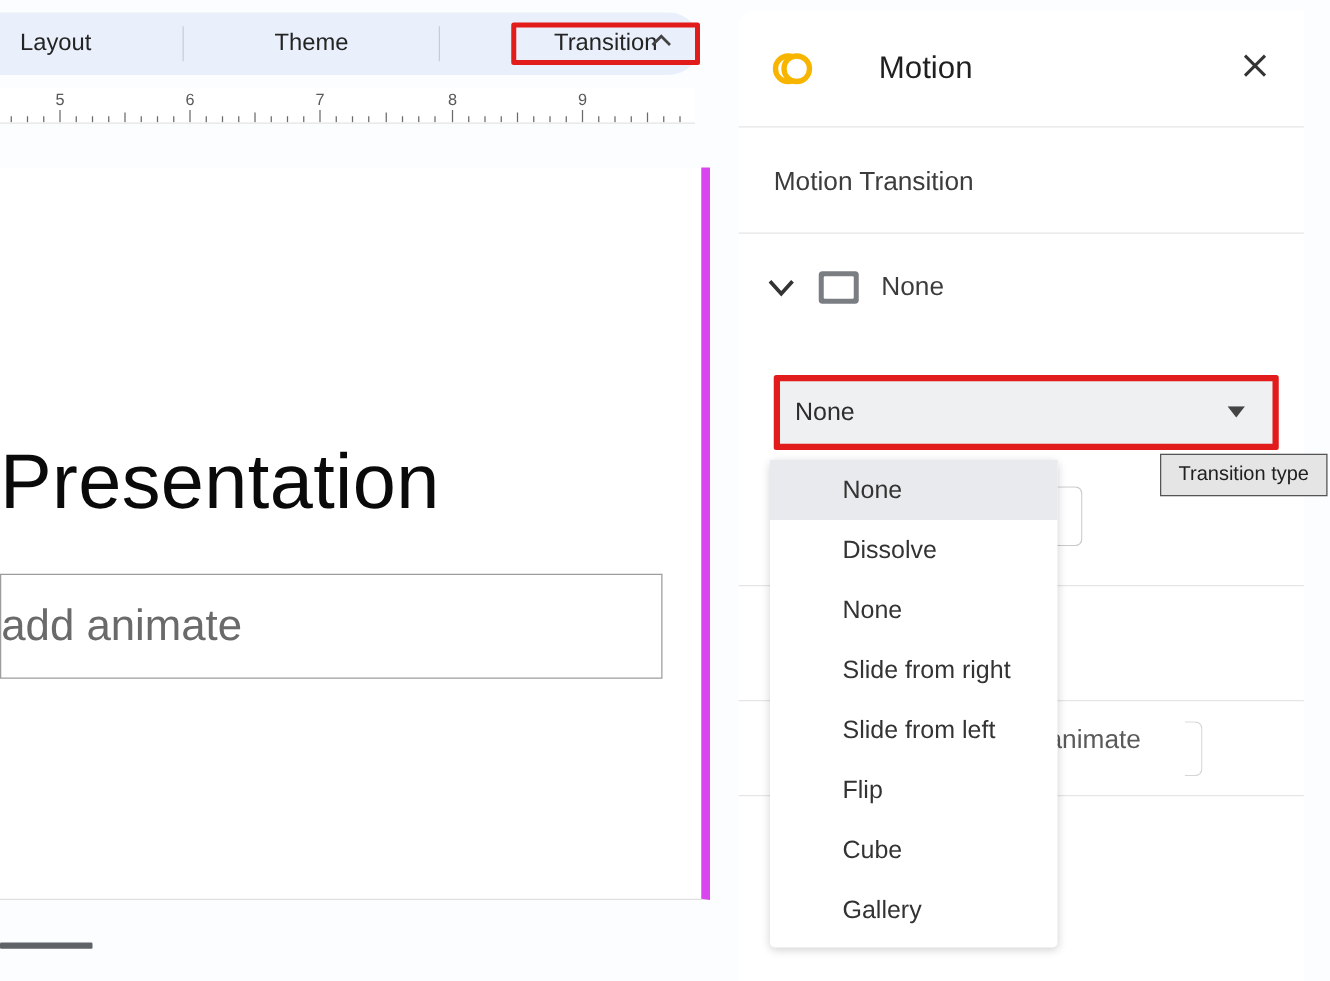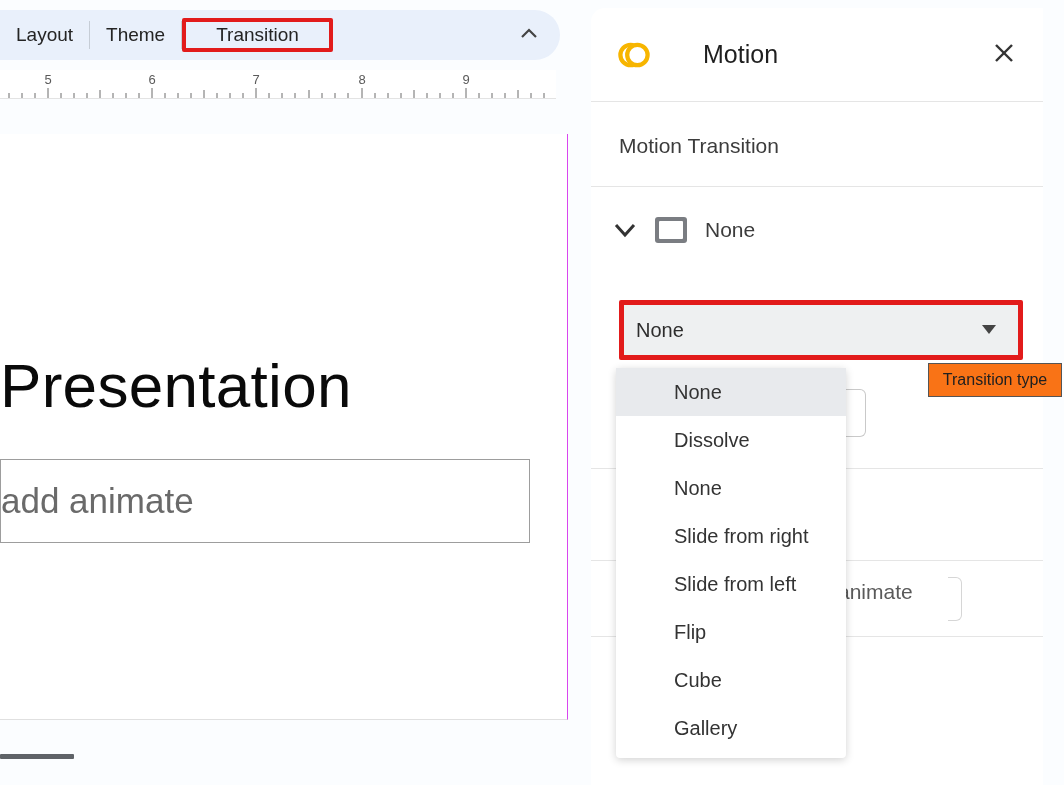--- a/index.html
+++ b/index.html
@@ -17,20 +17,21 @@
   
   .toolbar {
     position: absolute;
     left: 0; top: 10px;
     width: 560px; height: 50px;
     background: #e9f0fb;
     border-top-right-radius: 26px;
     border-bottom-right-radius: 26px;
     display: flex;
     align-items: center;
+    justify-content: space-between;
   }
   .toolbar-item {
     font-size: 19px;
     color: #242424;
     padding: 6px 16px;
     cursor: pointer;
     display: flex;
     align-items: center;
     height: 34px;
   }
@@ -71,21 +72,21 @@
     position: absolute;
     left: 0; top: 134px;
     width: 568px; height: 592px;
     background: #fbfdff;
   }
   .slide-surface {
     position: absolute;
     left: 0; top: 0;
     width: 568px; height: 586px;
     background: #fff;
-    border-right: 1px solid #d946ef;
+    border-right: 7px solid #d946ef;
     border-bottom: 1px solid #e0e0e0;
     padding-left: 29px;
   }
   .title-text {
     position: absolute;
     left: 0; top: 216px;
     font-size: 62px;
     font-weight: 400;
     color: #0a0a0a;
     letter-spacing: 0.3px;
@@ -216,21 +217,21 @@
   }
   .option.selected {
     background: #e8eaed;
   }
 
   
   .tooltip {
     position: absolute;
     left: 928px; top: 363px;
     width: 134px; height: 34px;
-    background: #f97316;
+    background: #e5e5e5;
     border: 1px solid #555;
     display: flex;
     align-items: center;
     justify-content: center;
     font-size: 16px;
     color: #202020;
     z-index: 10;
   }
 
   

